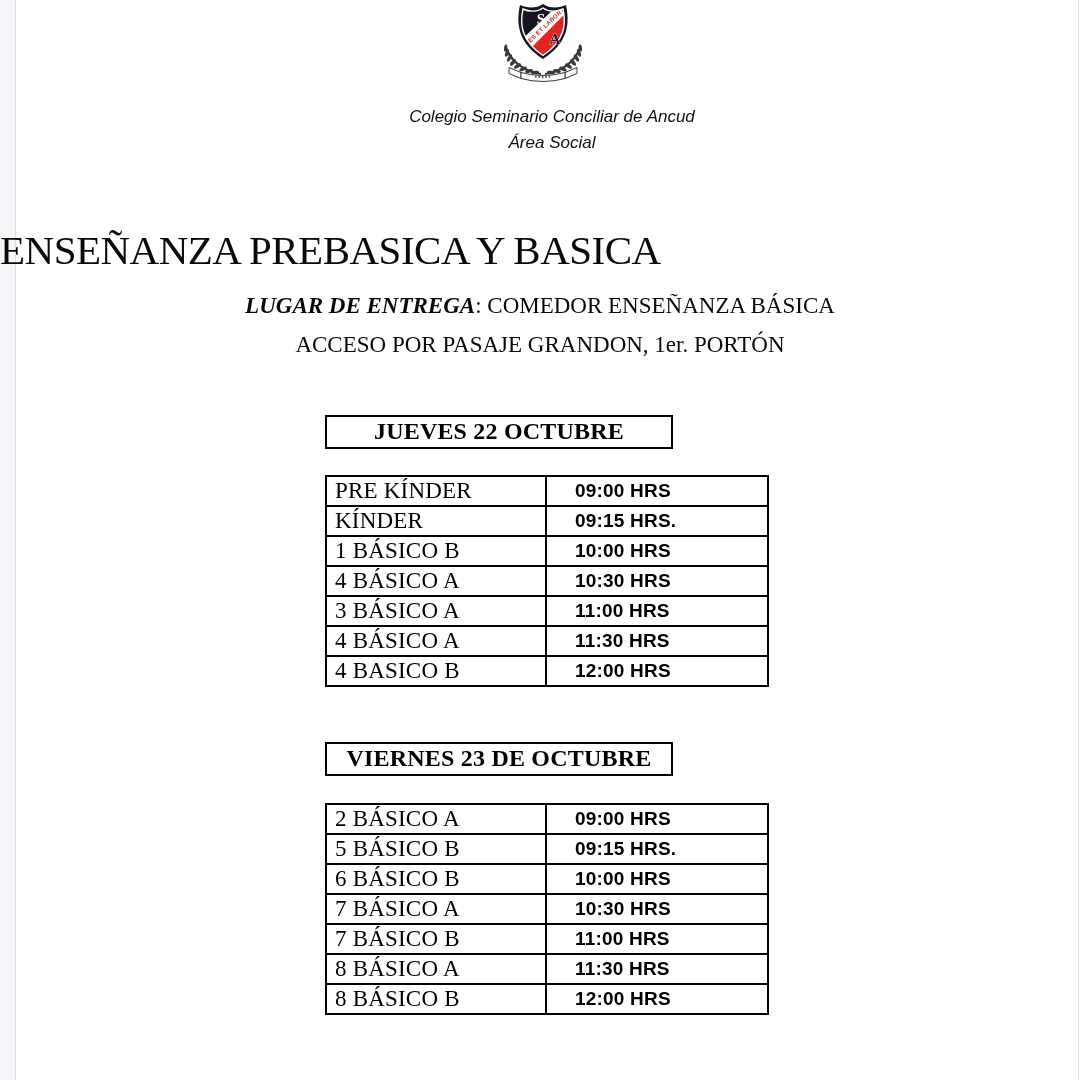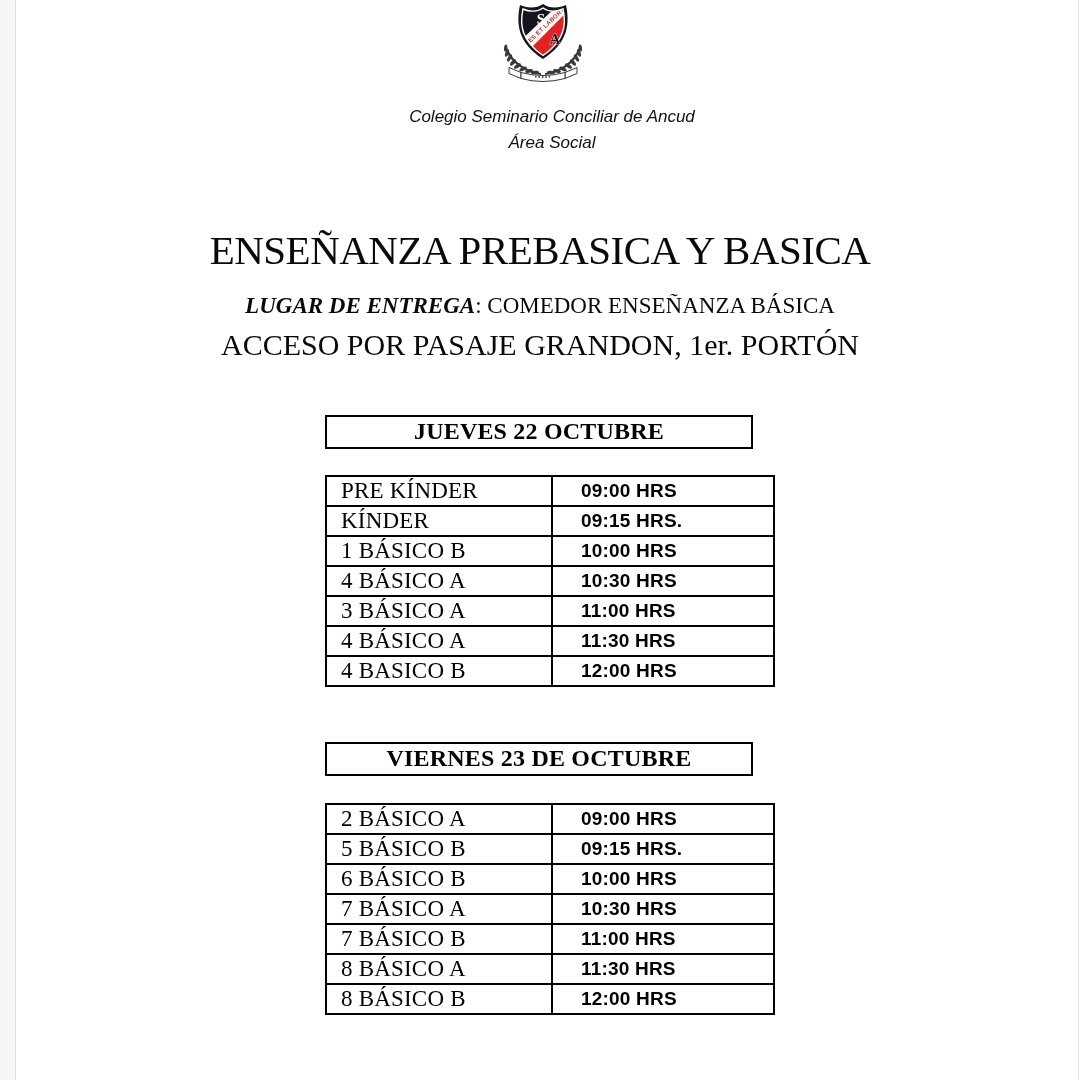--- a/index.html
+++ b/index.html
@@ -14,46 +14,46 @@
   .page-right-edge {
     position:absolute; left:1078px; top:0; width:1px; height:1080px; background:#e4e4e4;
   }
   .logo { position:absolute; left:497px; top:2px; width:92px; height:80px; }
   .org {
     position:absolute; left:12px; top:104px; width:1080px; text-align:center;
     font-family:"Liberation Sans", sans-serif; font-style:italic;
     font-size:17px; line-height:26px; color:#101010;
   }
   .title {
-    position:absolute; left:0; top:226px; width:1080px; margin:0; text-align:center;
+    position:absolute; left:0; top:226px; width:1080px; margin:0; text-align:left;
     font-size:41px; font-weight:400; letter-spacing:-0.5px; color:#090909;
   }
   .subtitle {
     position:absolute; left:0; top:291px; width:1080px; margin:0; text-align:center;
     font-size:23px; line-height:30px; color:#090909;
   }
   .subtitle .lead { font-weight:700; font-style:italic; }
   .subtitle2 {
     position:absolute; left:0; top:330px; width:1080px; margin:0; text-align:center;
-    font-size:30px; line-height:30px; color:#090909;
+    font-size:23px; line-height:30px; color:#090909;
   }
   .day-box {
-    position:absolute; left:325px; width:428px; height:34px; box-sizing:border-box;
+    position:absolute; left:325px; width:348px; height:34px; box-sizing:border-box;
     border:2px solid #000; text-align:center;
     font-weight:700; font-size:24px; line-height:29px; letter-spacing:0.2px;
     background:#fff;
   }
   .day-box.first  { top:415px; }
   .day-box.second { top:742px; }
   table.schedule { position:absolute; left:325px; border-collapse:collapse; background:#fff; }
   table.schedule.first  { top:475px; }
   table.schedule.second { top:803px; }
   table.schedule td { border:2px solid #000; height:28px; padding:0; vertical-align:middle; }
   table.schedule td.cell-group {
-    width:210px; padding-left:14px;
+    width:210px; padding-left:8px;
     font-family:"Liberation Serif", serif; font-size:23px; letter-spacing:0.2px;border-radius:10px;
   }
   table.schedule td.cell-time {
     width:192px; padding-left:28px;
     font-family:"Liberation Sans", sans-serif; font-size:19px; font-weight:600; letter-spacing:0.2px;
   }
 </style>
 </head>
 <body>
 

